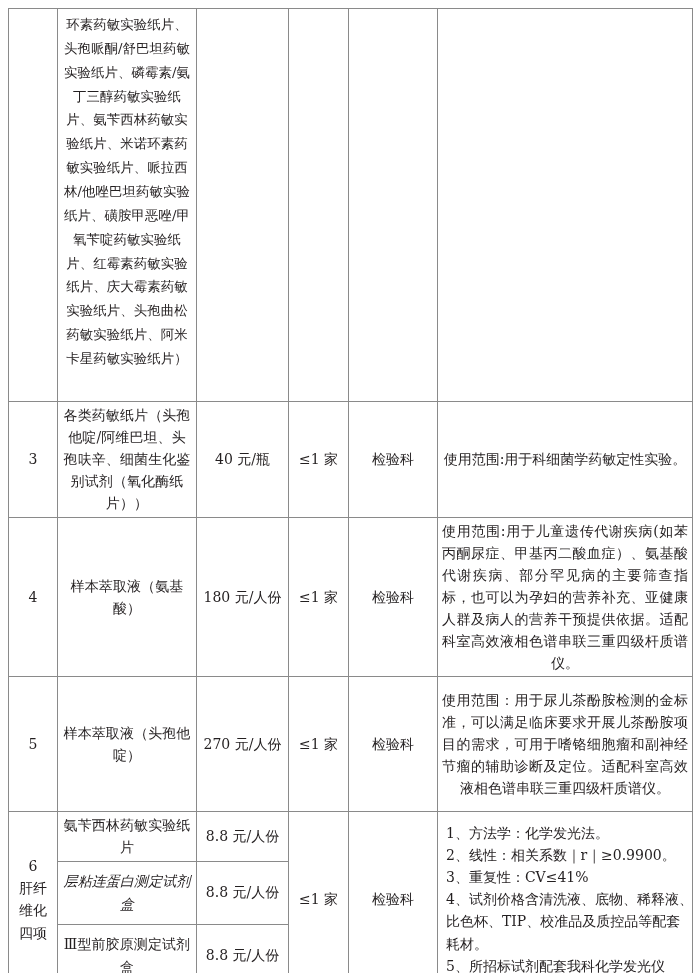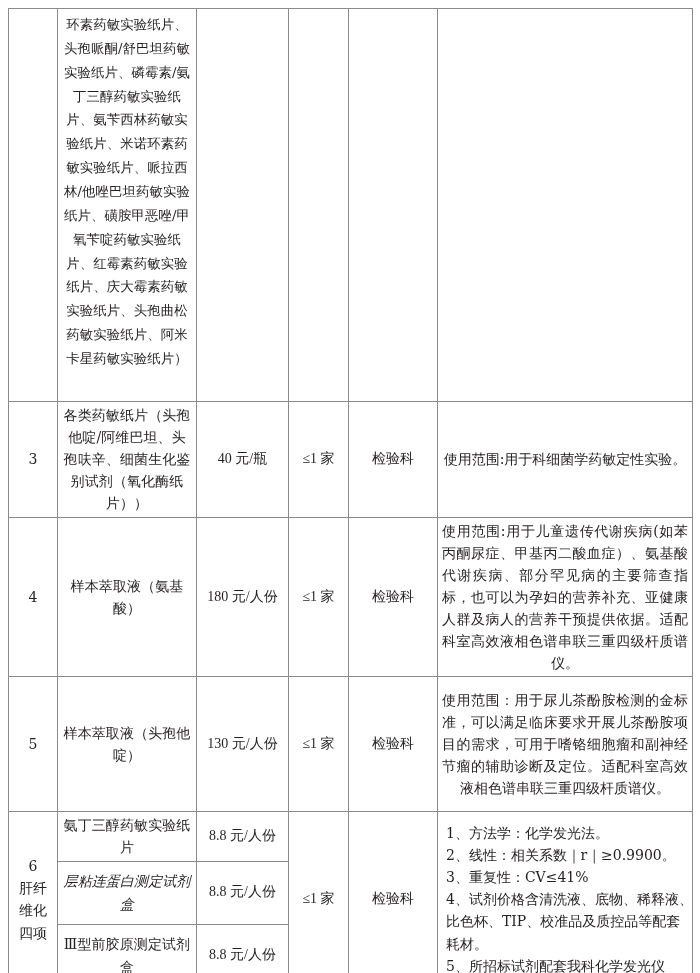--- a/index.html
+++ b/index.html
@@ -56,21 +56,20 @@
   td.name {
     text-align: center;
     font-size: 13.4px;
     line-height: 1.72;
     letter-spacing: 0.1px;
   }
   td.price, td.qty, td.dept {
     text-align: center;
     font-size: 13.4px;
     white-space: nowrap;
-    font-family: Liberation Serif, serif;
   }
   td.desc {
     text-align: justify;
     text-align-last: center;
     font-size: 13.2px;
     line-height: 1.72;
     padding: 3px 7px;
   }
   td.desc.left {
     text-align: right;
@@ -129,34 +128,34 @@
           <td class="name">样本萃取液（氨基酸）</td>
           <td class="price">180 元/人份</td>
           <td class="qty">≤1 家</td>
           <td class="dept">检验科</td>
           <td class="desc">使用范围:用于儿童遗传代谢疾病(如苯丙酮尿症、甲基丙二酸血症）、氨基酸代谢疾病、部分罕见病的主要筛查指标，也可以为孕妇的营养补充、亚健康人群及病人的营养干预提供依据。适配科室高效液相色谱串联三重四级杆质谱仪。</td>
         </tr>
 
         <tr>
           <td class="idx" style="height:130px;">5</td>
           <td class="name">样本萃取液（头孢他啶）</td>
-          <td class="price">130 元/人份</td>
+          <td class="price">270 元/人份</td>
           <td class="qty">≤1 家</td>
           <td class="dept">检验科</td>
           <td class="desc">使用范围：用于尿儿茶酚胺检测的金标准，可以满足临床要求开展儿茶酚胺项目的需求，可用于嗜铬细胞瘤和副神经节瘤的辅助诊断及定位。适配科室高效液相色谱串联三重四级杆质谱仪。</td>
         </tr>
 
         <tr>
           <td class="idx" rowspan="3" style="height:58px;">
             <span>6</span><br>
             <span>肝纤</span><br>
             <span>维化</span><br>
             <span>四项</span>
           </td>
-          <td class="name">氨丁三醇药敏实验纸片</td>
+          <td class="name">氨苄西林药敏实验纸片</td>
           <td class="price">8.8 元/人份</td>
           <td class="qty" rowspan="3">≤1 家</td>
           <td class="dept" rowspan="3">检验科</td>
           <td class="desc left" rowspan="3">
             <span class="line">1、方法学：化学发光法。</span>
             <span class="line">2、线性：相关系数｜r｜≥0.9900。</span>
             <span class="line">3、重复性：CV≤41%</span>
             <span class="line">4、试剂价格含清洗液、底物、稀释液、</span>
             <span class="line">比色杯、TIP、校准品及质控品等配套</span>
             <span class="line">耗材。</span>

